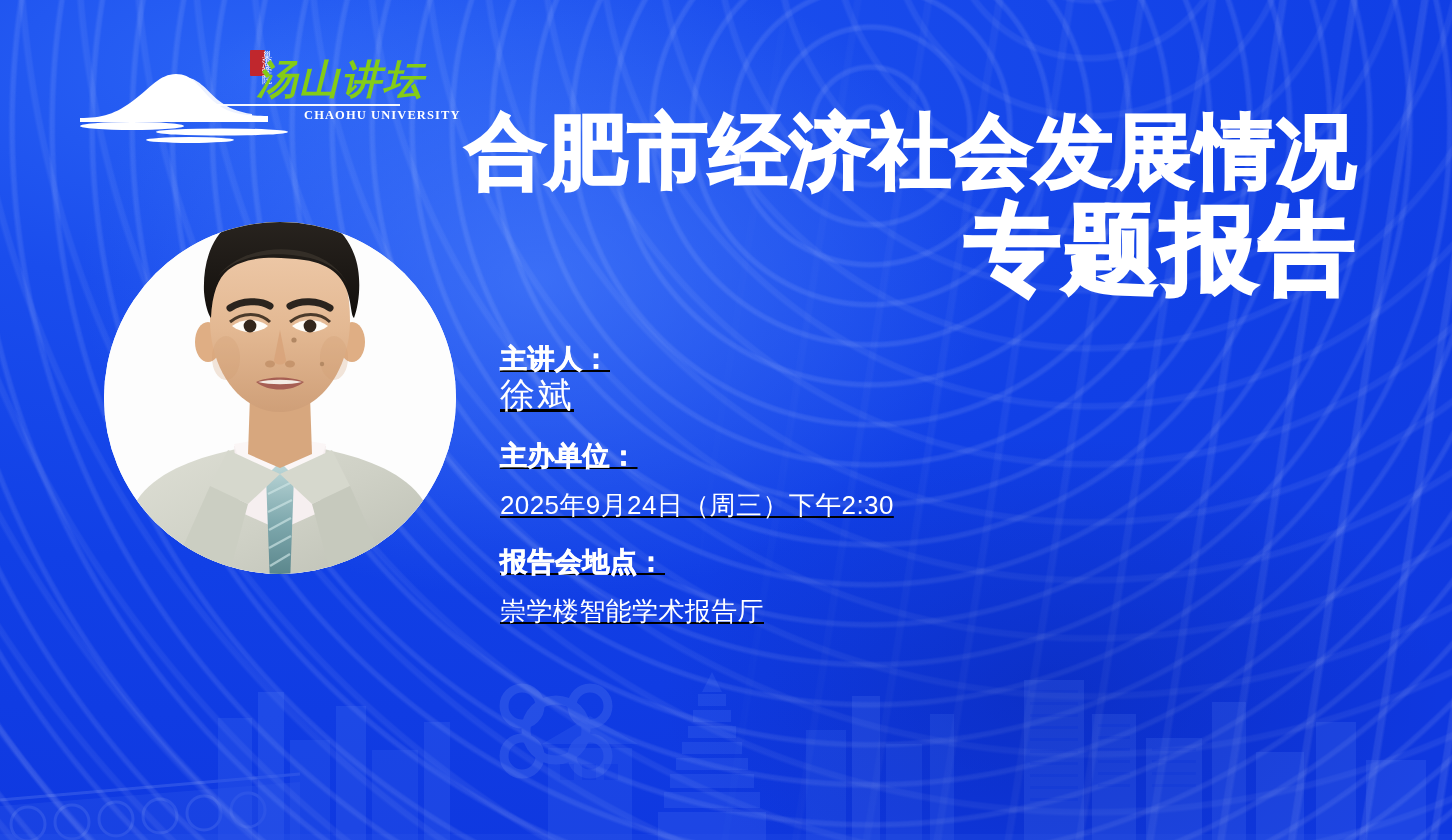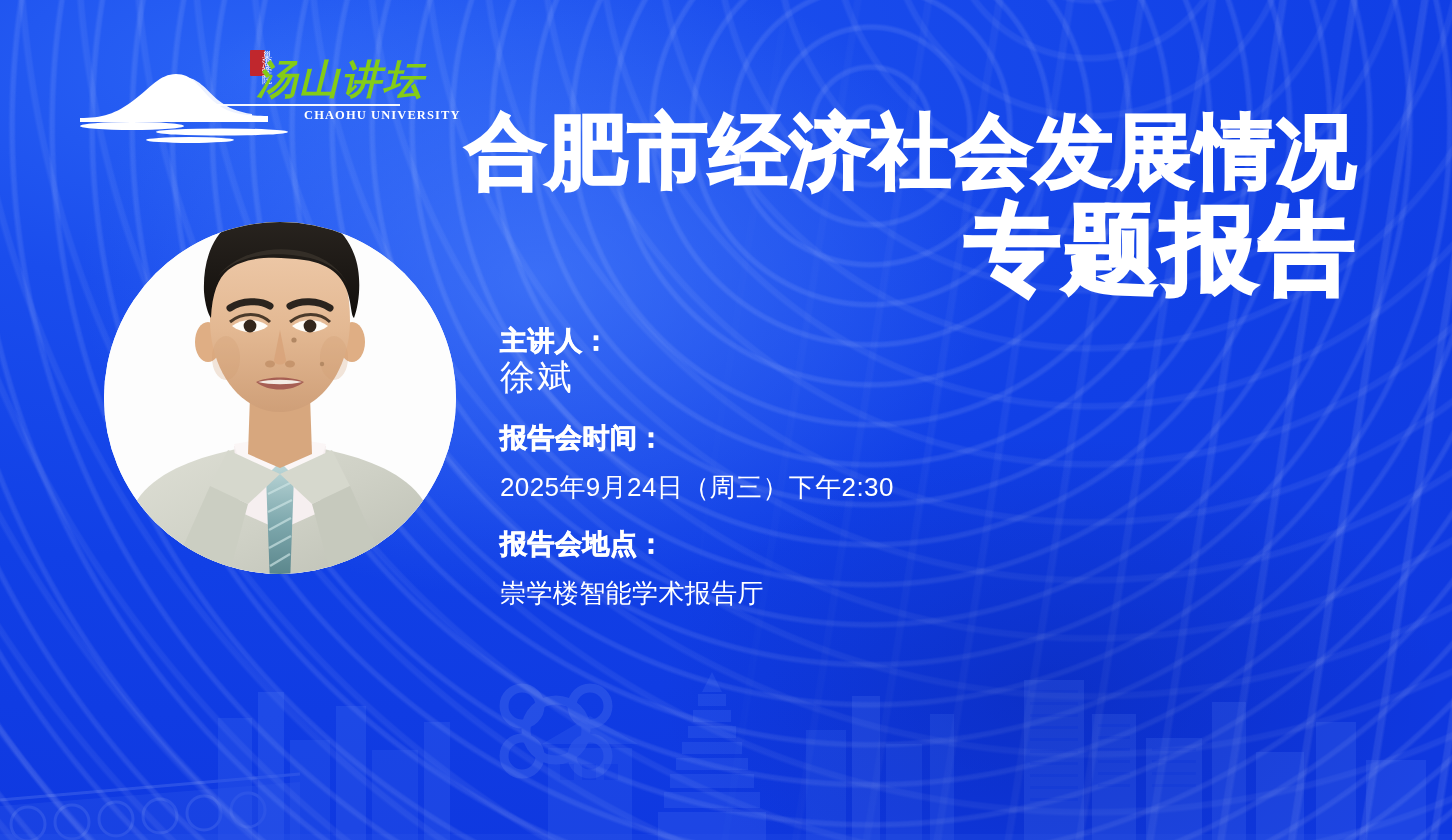--- a/index.html
+++ b/index.html
@@ -151,21 +151,21 @@
   .portrait-clip{
     position:absolute; inset:0;
     border-radius:50%;
     overflow:hidden;
     background:#fdfdfd;
   }
   .ph-svg{ position:absolute; left:-6px; top:-48px; width:364px; height:420px; overflow:visible;}
 
   
   .details{
-    position:absolute; left:500px; top:324px; width:880px;
+    position:absolute; left:500px; top:342px; width:880px;text-decoration:underline;
   }
   .lbl{
     font-size:27px; font-weight:800; color:#fff;
     letter-spacing:.5px; line-height:1.25;
     font-family:"DejaVu Sans","Liberation Sans",sans-serif;
     -webkit-text-stroke:.7px #fff;
   }
   .speaker-row{
     display:flex; align-items:baseline; gap:14px; 
   }
@@ -403,21 +403,21 @@
     </div>
   </div>
 
   <div class="details">
     <div class="lbl">主讲人：</div>
     <div class="speaker-row">
       <span class="speaker-name">徐斌</span>
     </div>
 
     <div class="gap-1"></div>
-    <div class="lbl">报告会时间：</div>
+    <div class="lbl">主办单位：</div>
     <div class="val">2025年9月24日（周三）下午2:30</div>
 
     <div class="gap-2"></div>
     <div class="lbl">报告会地点：</div>
     <div class="val">崇学楼智能学术报告厅</div>
   </div>
 
 
 </div>
 

